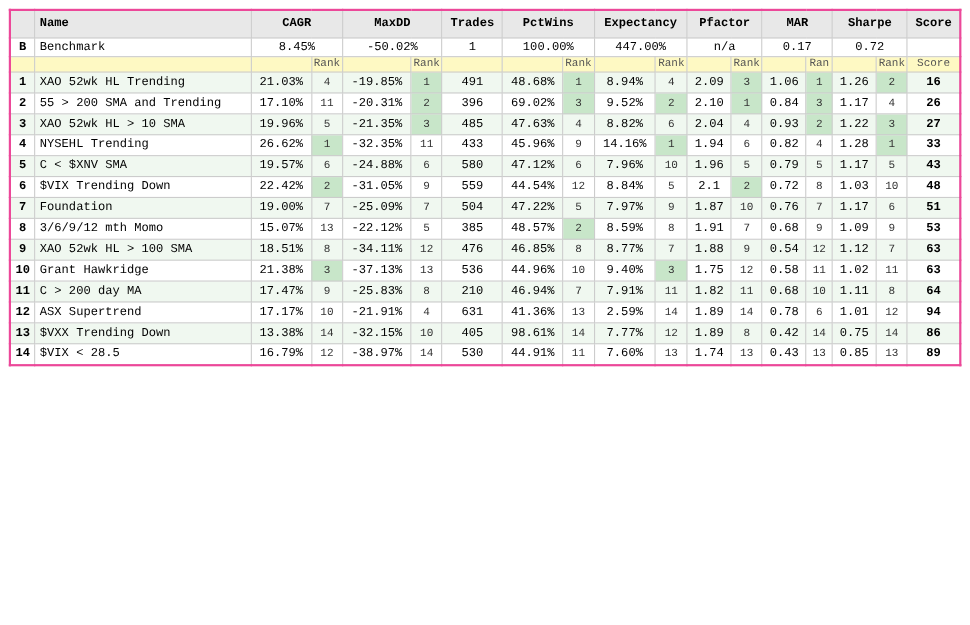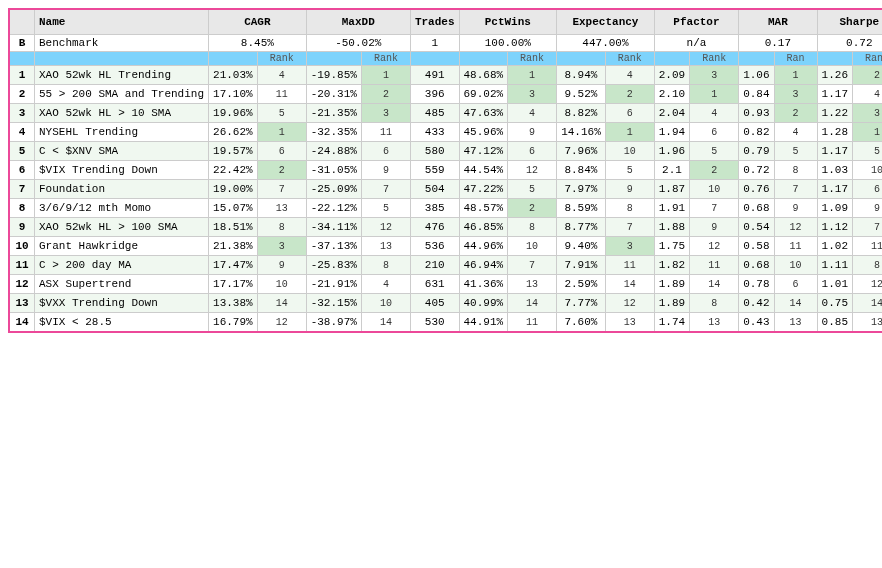--- a/index.html
+++ b/index.html
@@ -33,24 +33,24 @@
     }
     .name-col {
       text-align: left;
       min-width: 140px;
     }
     .benchmark-row td {
       background: #fff;
       font-size: 11px;
     }
     .rank-row td {
-      background: #7dd3fc;
+      background: #fef9c3;
       font-size: 10px;
       color: #555;
-      padding: 1px 12px;
+      padding: 1px 0;
       border-top: none;
     }
     .data-row td {
       background: #fff;
       font-size: 11px;
       padding: 3px 4px;
     }
     .data-row:nth-child(odd) td {
       background: #fafff5;
     }
@@ -376,21 +376,21 @@
     <td class="score-col">94</td>
   </tr>
         <tr class="data-row">
     <td class="row-num">13</td>
     <td class="name-col">$VXX Trending Down</td>
     <td>13.38%</td>
     <td><span class="rank-num">14</span></td>
     <td>-32.15%</td>
     <td><span class="rank-num">10</span></td>
     <td>405</td>
-    <td>40.99%</td>
+    <td>98.61%</td>
     <td><span class="rank-num">14</span></td>
     <td>7.77%</td>
     <td><span class="rank-num">12</span></td>
     <td>1.89</td>
     <td><span class="rank-num">8</span></td>
     <td>0.42</td>
     <td><span class="rank-num">14</span></td>
     <td>0.75</td>
     <td><span class="rank-num">14</span></td>
     <td class="score-col">86</td>

